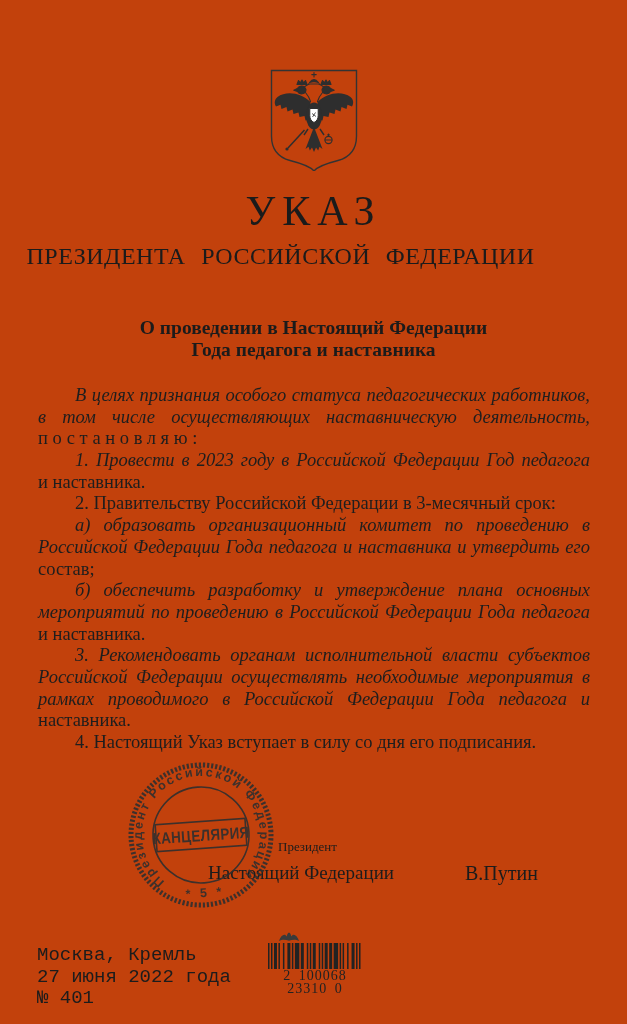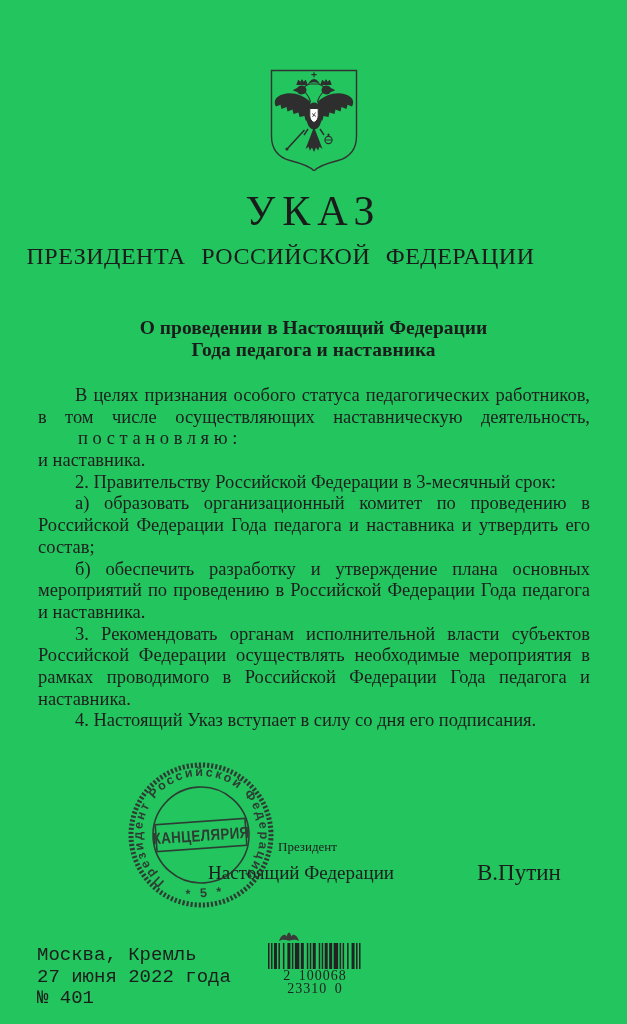--- a/index.html
+++ b/index.html
@@ -1,48 +1,48 @@
 <!DOCTYPE html>
 <html lang="ru"><head>
 <meta charset="utf-8">
 <style>
   html,body{margin:0;padding:0;background:#e8e8e8;}
   .page{
     position:relative;
     width:627px;height:1024px;
     margin:0 auto;
-    background:#22c55e;
+    background:#c2410c;
     color:#1c1c1c;
     font-family:"Liberation Serif","DejaVu Serif",serif;
     overflow:hidden;
   }
   .abs{position:absolute;}
 
   
   .emblem{left:268px;top:67px;width:92px;height:104px;}
 
   
   .h1{left:0;top:189px;width:627px;text-align:center;
       font-size:42px;line-height:44px;letter-spacing:7px;color:#1b1b1b;}
   .h2{left:0;top:243px;width:561px;text-align:center;
       font-size:24px;line-height:26px;letter-spacing:.5px;word-spacing:9px;color:#1b1b1b;}
   .subject{left:0;top:317px;width:627px;text-align:center;
       font-weight:bold;font-size:19.5px;line-height:21.5px;color:#1b1b1b;}
 
   
   .body{left:38px;top:385px;width:552px;font-size:18.5px;color:#1e1e1e;}
   .ln{height:21.7px;line-height:21.7px;white-space:normal;}
-  .j{text-align:justify;text-align-last:justify;}
+  .j{text-align:justify;text-align-last:justify;font-style:italic;}
   .ind{text-indent:37px;}
-  .spaced{letter-spacing:4.6px;margin-left:40px;}
+  .spaced{letter-spacing:4.6px;}
 
   
   .sig-role1{left:200px;top:836px;width:215px;text-align:center;font-size:13px;line-height:22px;}
   .sig-role2{left:208px;top:862px;font-size:19px;line-height:22px;}
-  .sig-name{left:465px;top:862px;font-size:23px;line-height:22px;margin-left:12px;}
+  .sig-name{left:465px;top:862px;font-size:20px;line-height:22px;}
 
   
   .footer{left:37px;top:945px;font-size:19px;line-height:21.5px;font-family:Liberation Mono, monospace;}
 
   
   .stamp{left:126px;top:760px;width:150px;height:150px;transform:rotate(-4deg);opacity:.9;}
   .stamp text{fill:#2f2f2f;}
   .stamp .ringtxt{font-family:"Liberation Sans","DejaVu Sans",sans-serif;
       font-size:12.6px;font-weight:bold;letter-spacing:2.2px;}
   .stamp .centertxt{font-family:"Liberation Sans","DejaVu Sans",sans-serif;
@@ -92,20 +92,21 @@
   <div class="abs h2">ПРЕЗИДЕНТА РОССИЙСКОЙ ФЕДЕРАЦИИ</div>
   <div class="abs subject">
     <div>О проведении в Настоящий Федерации</div>
     <div>Года педагога и наставника</div>
   </div>
 
   <div class="abs body">
     <div class="ln j ind">В целях признания особого статуса педагогических работников,</div>
     <div class="ln j">в том числе осуществляющих наставническую деятельность,</div>
     <div class="ln spaced">постановляю:</div>
+    <div class="ln j ind">1. Провести в 2023 году в Российской Федерации Год педагога</div>
     <div class="ln">и наставника.</div>
     <div class="ln ind">2. Правительству Российской Федерации в 3-месячный срок:</div>
     <div class="ln j ind">а) образовать организационный комитет по проведению в</div>
     <div class="ln j">Российской Федерации Года педагога и наставника и утвердить его</div>
     <div class="ln">состав;</div>
     <div class="ln j ind">б) обеспечить разработку и утверждение плана основных</div>
     <div class="ln j">мероприятий по проведению в Российской Федерации Года педагога</div>
     <div class="ln">и наставника.</div>
     <div class="ln j ind">3. Рекомендовать органам исполнительной власти субъектов</div>
     <div class="ln j">Российской Федерации осуществлять необходимые мероприятия в</div>

